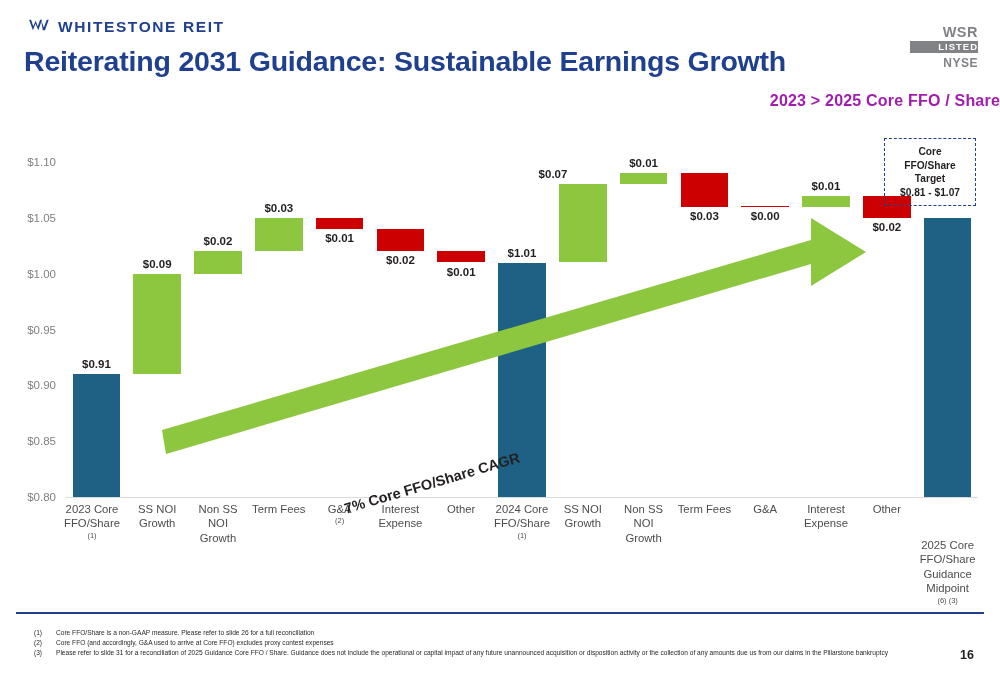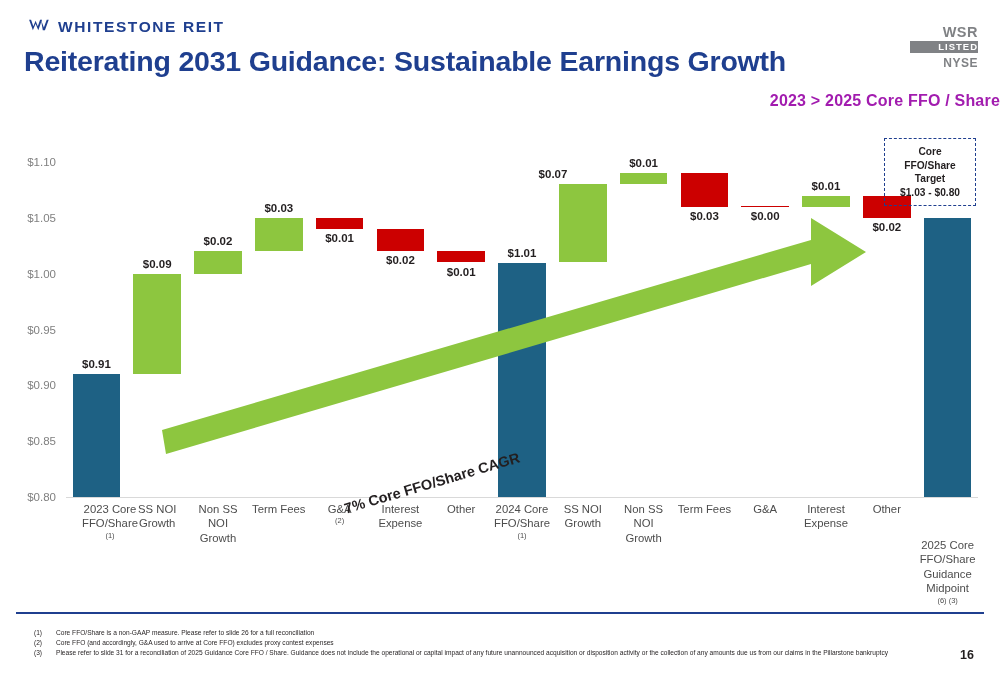--- a/index.html
+++ b/index.html
@@ -139,21 +139,21 @@
   <div id="yticks">
       <div class="ytick" style="top: 32px;">$1.10</div>
       <div class="ytick" style="top: 87.8333px;">$1.05</div>
       <div class="ytick" style="top: 143.667px;">$1.00</div>
       <div class="ytick" style="top: 199.5px;">$0.95</div>
       <div class="ytick" style="top: 255.333px;">$0.90</div>
       <div class="ytick" style="top: 311.167px;">$0.85</div>
       <div class="ytick" style="top: 367px;">$0.80</div>
     </div>
   <div id="xlabels">
-      <div class="xlabel" style="left: 110px; width: 74.8px; text-align: center;">2023 Core<br>FFO/Share<br><span class="fn">(1)</span></div>
+      <div class="xlabel" style="left: 92px; width: 74.8px; text-align: center;">2023 Core<br>FFO/Share<br><span class="fn">(1)</span></div>
       <div class="xlabel" style="left: 157.2px; width: 74.8px;">SS NOI<br>Growth<br></div>
       <div class="xlabel" style="left: 218px; width: 74.8px;">Non SS<br>NOI<br>Growth<br></div>
       <div class="xlabel" style="left: 278.8px; width: 74.8px;">Term Fees<br></div>
       <div class="xlabel" style="left: 339.6px; width: 74.8px;">G&amp;A<br><span class="fn">(2)</span></div>
       <div class="xlabel" style="left: 400.4px; width: 74.8px;">Interest<br>Expense<br></div>
       <div class="xlabel" style="left: 461.2px; width: 74.8px;">Other<br></div>
       <div class="xlabel" style="left: 522px; width: 74.8px;">2024 Core<br>FFO/Share<br><span class="fn">(1)</span></div>
       <div class="xlabel" style="left: 582.8px; width: 74.8px;">SS NOI<br>Growth<br></div>
       <div class="xlabel" style="left: 643.6px; width: 74.8px;">Non SS<br>NOI<br>Growth<br></div>
       <div class="xlabel" style="left: 704.4px; width: 74.8px;">Term Fees<br></div>
@@ -161,21 +161,21 @@
       <div class="xlabel" style="left: 826px; width: 74.8px;">Interest<br>Expense<br></div>
       <div class="xlabel" style="left: 886.8px; width: 74.8px;">Other<br></div>
       <div class="xlabel" style="left: 947.6px; width: 74.8px; margin-top: 36px;">2025 Core<br>FFO/Share<br>Guidance<br>Midpoint<br><span class="fn">(6) (3)</span></div>
     </div>
   <div class="axis-line" id="axis-line" style="top: 367px;"></div>
 
   <div id="target-box">
     <span>Core</span><br>
     <span>FFO/Share</span><br>
     <span>Target</span><br>
-    <span>$1.03 - $0.80</span>
+    <span>$0.81 - $1.07</span>
   </div>
 
   <svg id="cagr" viewBox="0 0 912 368" preserveAspectRatio="none">
     <polygon points="96,300 745,110 745,88 800,122 745,156 745,134 100,324" fill="#8DC63F"></polygon>
   </svg>
   <div id="cagr-text">7% Core FFO/Share CAGR</div>
 </div>
 
 <div id="rule"></div>
 <div id="footnotes">

